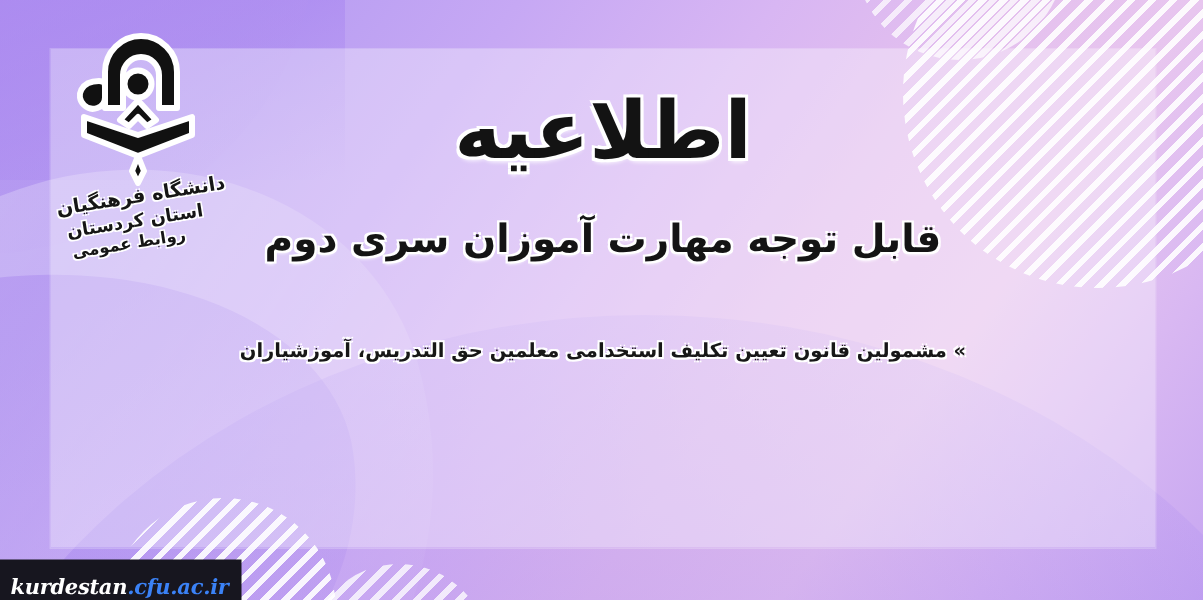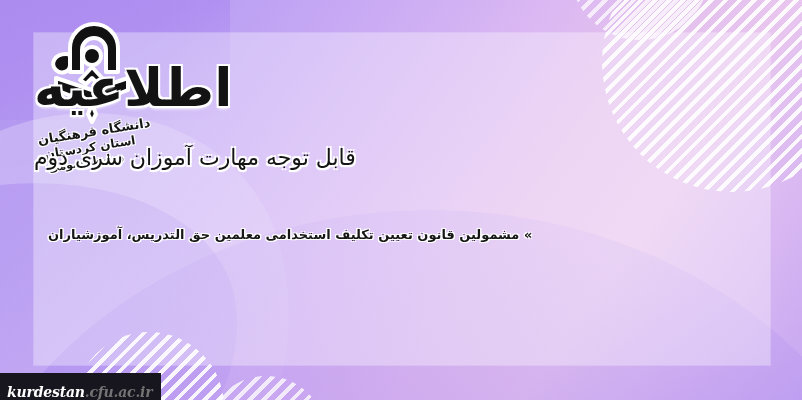--- a/index.html
+++ b/index.html
@@ -158,21 +158,21 @@
   .lc2 { font-size: 12px; transform: rotate(-9deg) translateX(-2px); margin-top: 2px; }
   .lc3 { font-size: 11px; transform: rotate(-9deg) translateX(-6px); margin-top: 3px; }
 
   
   .content {
     position: absolute;
     left: 34px;
     top: 33px;
     width: 736px;
     height: 292px;
-    text-align: left;
+    text-align: center;
     direction: rtl;
   }
 
   .headline {
     position: absolute;
     top: 24px;
     left: 0; right: 0;
     font-size: 53px;
     font-weight: bold;
     color: #131313;
@@ -180,22 +180,22 @@
     text-shadow:
       -2px -2px 0 #fff, 2px -2px 0 #fff,
       -2px  2px 0 #fff, 2px  2px 0 #fff,
        0px  3px 3px rgba(255,255,255,0.9);
   }
 
   .subheadline {
     position: absolute;
     top: 112px;
     left: 0; right: 0;
-    font-size: 22px;
-    font-weight: normal;
+    font-size: 26px;
+    font-weight: bold;
     color: #141414;
     text-shadow:
       -1.6px -1.6px 0 #fff, 1.6px -1.6px 0 #fff,
       -1.6px  1.6px 0 #fff, 1.6px  1.6px 0 #fff,
        0px  2px 2px rgba(255,255,255,0.85);
   }
 
   .body-text {
     position: absolute;
     top: 180px;
@@ -223,21 +223,21 @@
     display: flex;
     align-items: center;
     direction: ltr;
     font-family: "DejaVu Serif", "Liberation Serif", serif;
     font-style: italic;
     font-weight: bold;
     font-size: 14px;
     letter-spacing: -0.2px;
   }
   .url-main { color: #ffffff; }
-  .url-tld  { color: #737373; }
+  .url-tld  { color: #3b82f6; }
 </style>
 </head>
 <body>
 
 <div id="poster">
 
   <div class="bg-layer">
     <div class="corner-fade-tl"></div>
     <div class="blob-topleft"></div>
     <div class="wave-left"></div>

